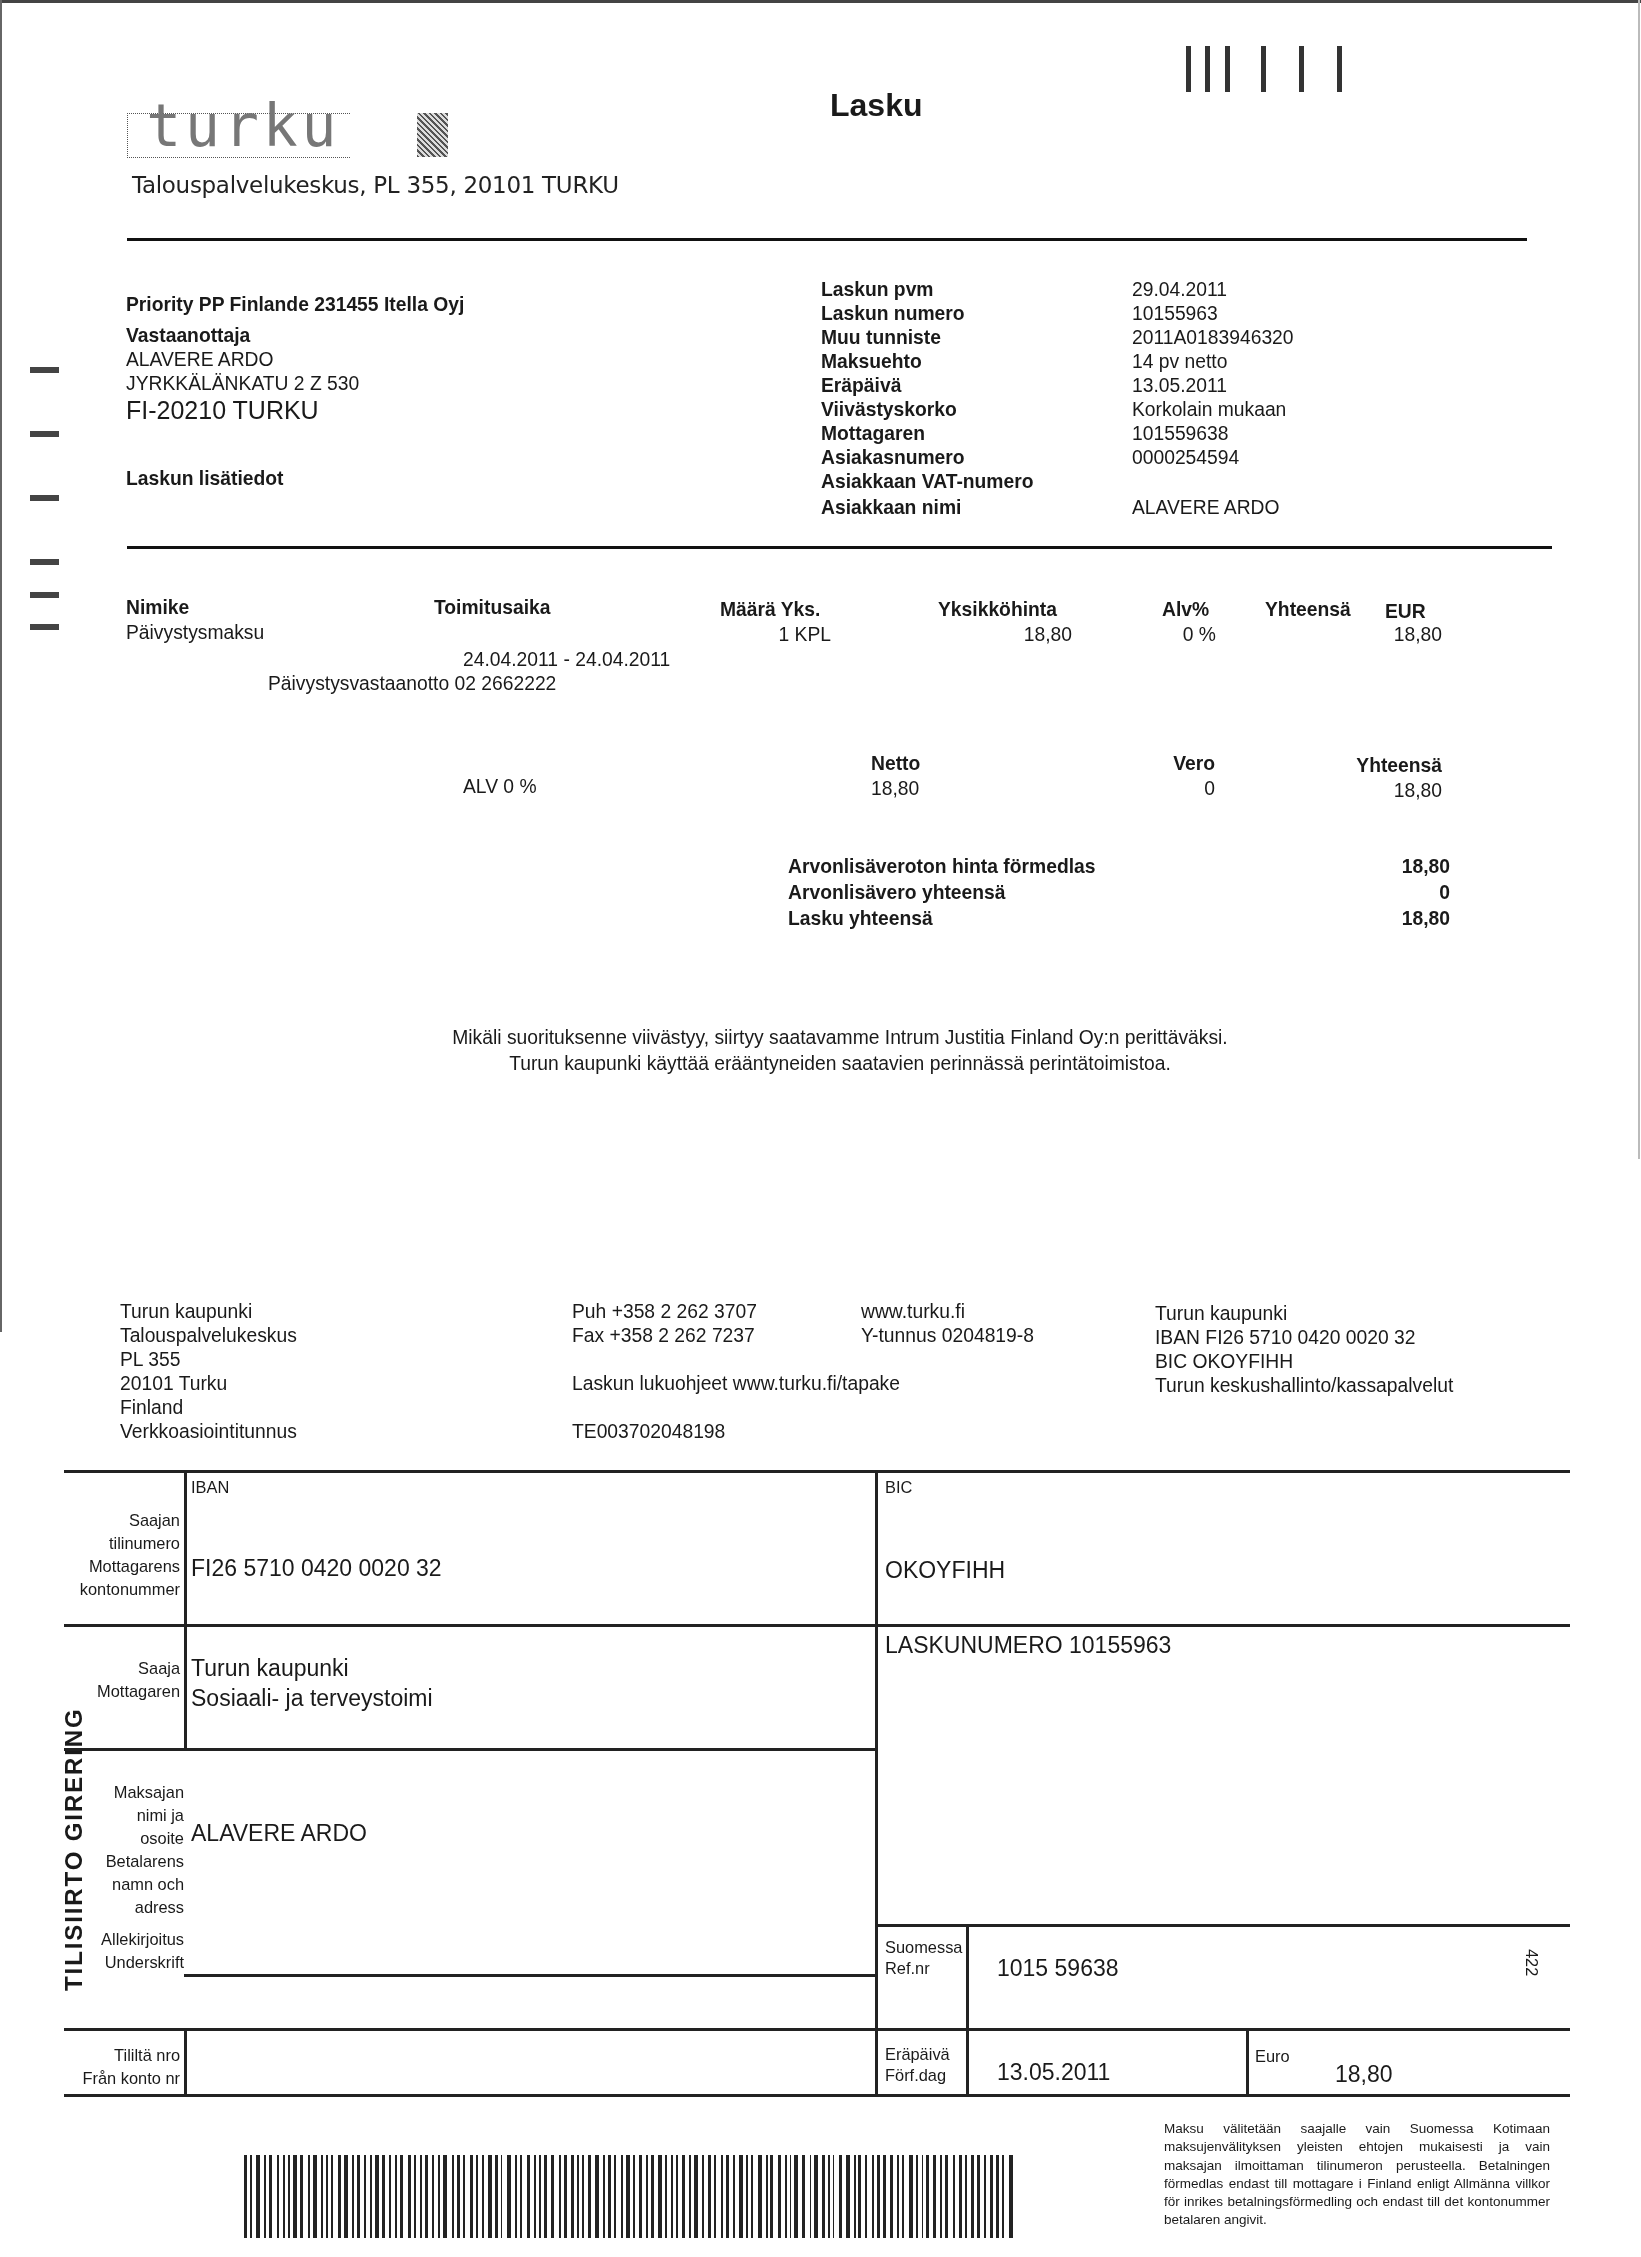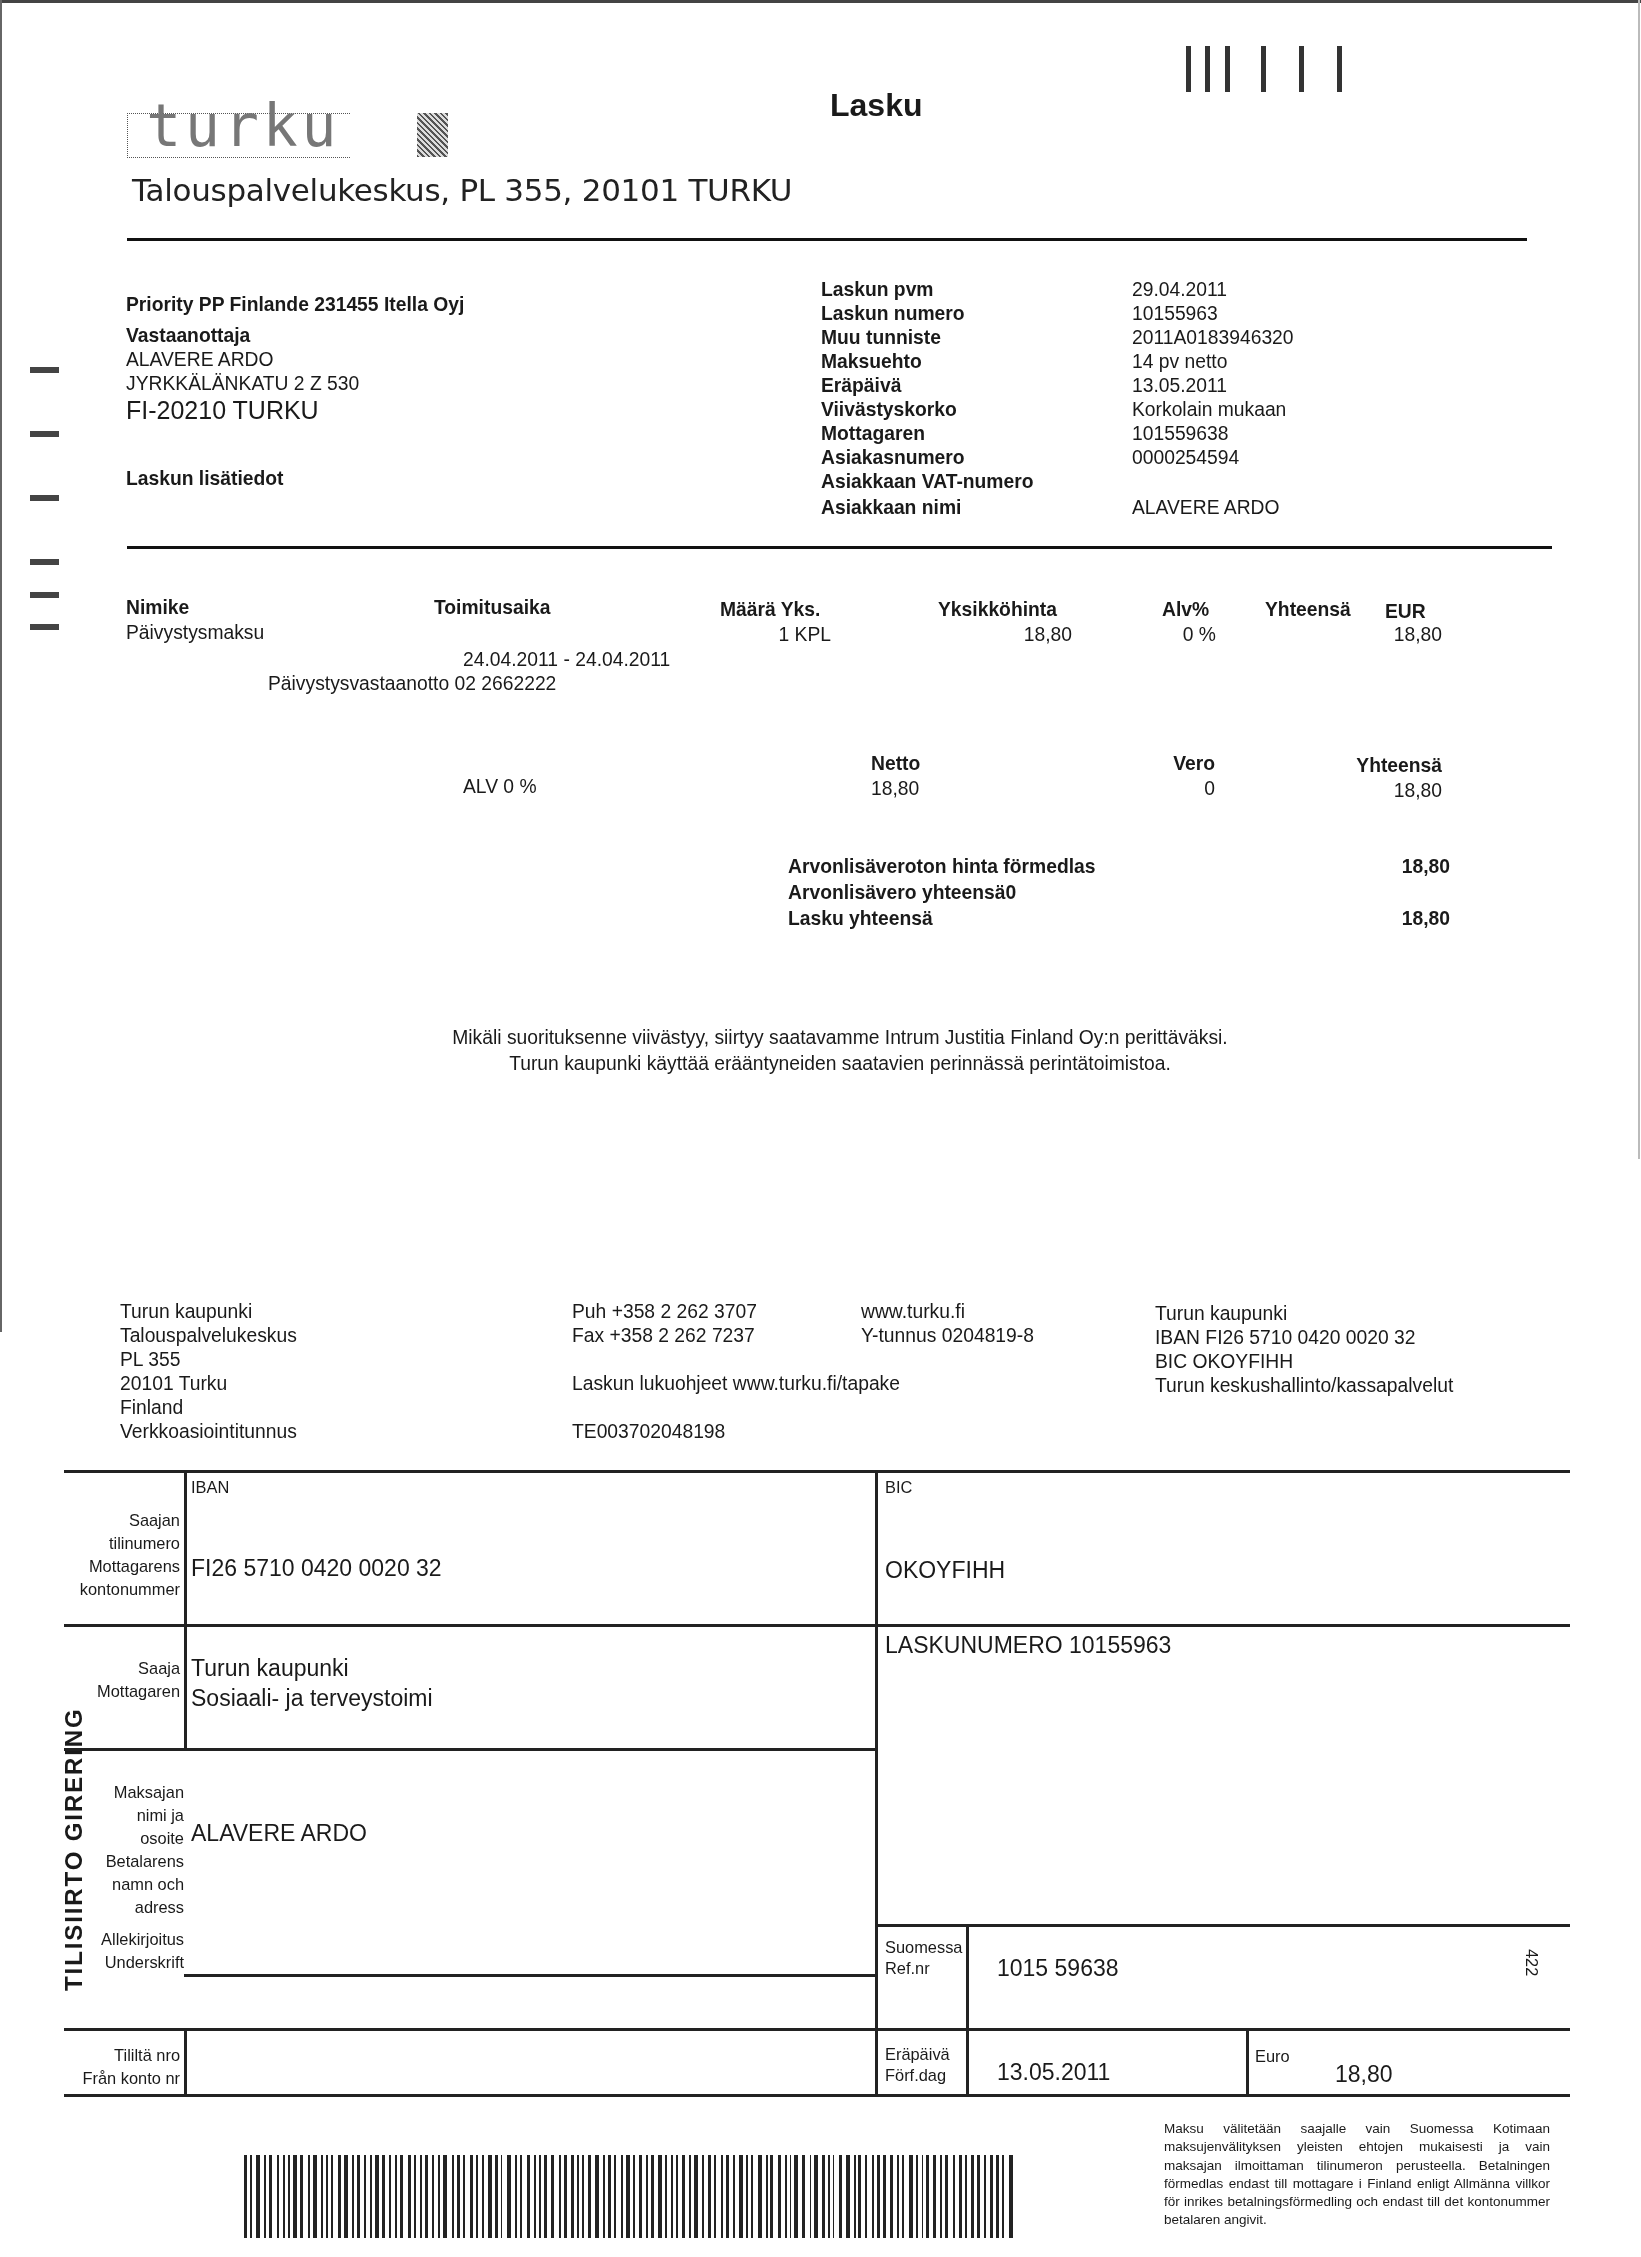--- a/index.html
+++ b/index.html
@@ -10,21 +10,21 @@
   .abs { position: absolute; }
   .page-edge-top { left: 0; top: 0; width: 1641px; height: 2.9px; background: #444; }
   .page-edge-left { left: 0; top: 0; width: 1.9px; height: 1332px; background: #666; }
   .page-edge-right { left: 1638px; top: 0; width: 1.9px; height: 1159px; background: #bbb; }
 
   
   .logo { left: 127px; top: 101px; width: 319px; height: 58px; }
   .logo-frame { position:absolute; left:0; top:11.6px; width:222px; height:43px; border: 1.9px dotted #555; border-right: none; border-top-width: 1px; }
   .logo-text { position:absolute; left:19.3px; top:-3.9px; font-family: "DejaVu Sans Mono", monospace; font-size: 58px; letter-spacing: 3.9px; color: #777; line-height: 58px; }
   .logo-mark { position:absolute; left:290px; top:11.6px; width:31px; height:44px; background: repeating-linear-gradient(45deg,#555 0 1.9px,#ddd 1.9px 3.9px); }
-  .org-address { left: 132px; top: 172px; font-family: "DejaVu Sans", sans-serif; font-size: 31px; color: #222; letter-spacing: -0.3px; }
+  .org-address { left: 132px; top: 172px; font-family: "DejaVu Sans", sans-serif; font-size: 23px; color: #222; letter-spacing: -0.3px; }
   .doc-title { left: 830px; top: 87px; font-size: 32px; font-weight: bold; }
   .ocr-marks { left: 1186px; top: 46px; height: 48px; }
   .ocr-mark { position:absolute; top:0; width:4.8px; height:46px; background:#333; }
   .hr { height: 2.9px; background: #111; }
 
   
   .lbl-bold { font-weight: bold; font-size: 19.3px; }
   .txt { font-size: 19.3px; }
   .side-mark { position:absolute; width: 29px; height: 5.8px; background:#444; }
 
@@ -161,21 +161,21 @@
 <div class="abs th right" style="left:1120px; top:753px; width:95px;">Vero</div>
 <div class="abs td right" style="left:1120px; top:778px; width:95px;">0</div>
 <div class="abs th right" style="left:1303px; top:755px; width:139px;">Yhteensä</div>
 <div class="abs td right" style="left:1303px; top:780px; width:139px;">18,80</div>
 
 <div class="abs" id="totals" style="left:788px; top:854px; width:662px;">
     <div style="display: flex; justify-content: space-between; font-weight: bold; font-size: 19.3px; line-height: 26px;">
       <span>Arvonlisäveroton hinta förmedlas</span>
       <span>18,80</span>
     </div>
-    <div style="display: flex; font-weight: bold; font-size: 19.3px; line-height: 26px;">
+    <div style="display: flex; justify-content: space-between; font-weight: bold; font-size: 19.3px; line-height: 26px;">
       <span>Arvonlisävero yhteensä</span>
       <span>0</span>
     </div>
     <div style="display: flex; justify-content: space-between; font-weight: bold; font-size: 19.3px; line-height: 26px;">
       <span>Lasku yhteensä</span>
       <span>18,80</span>
     </div>
   </div>
 
 <div class="abs" style="left:367px; top:1025px; width:946px; text-align:center; font-size:19.3px; line-height:26px;">

